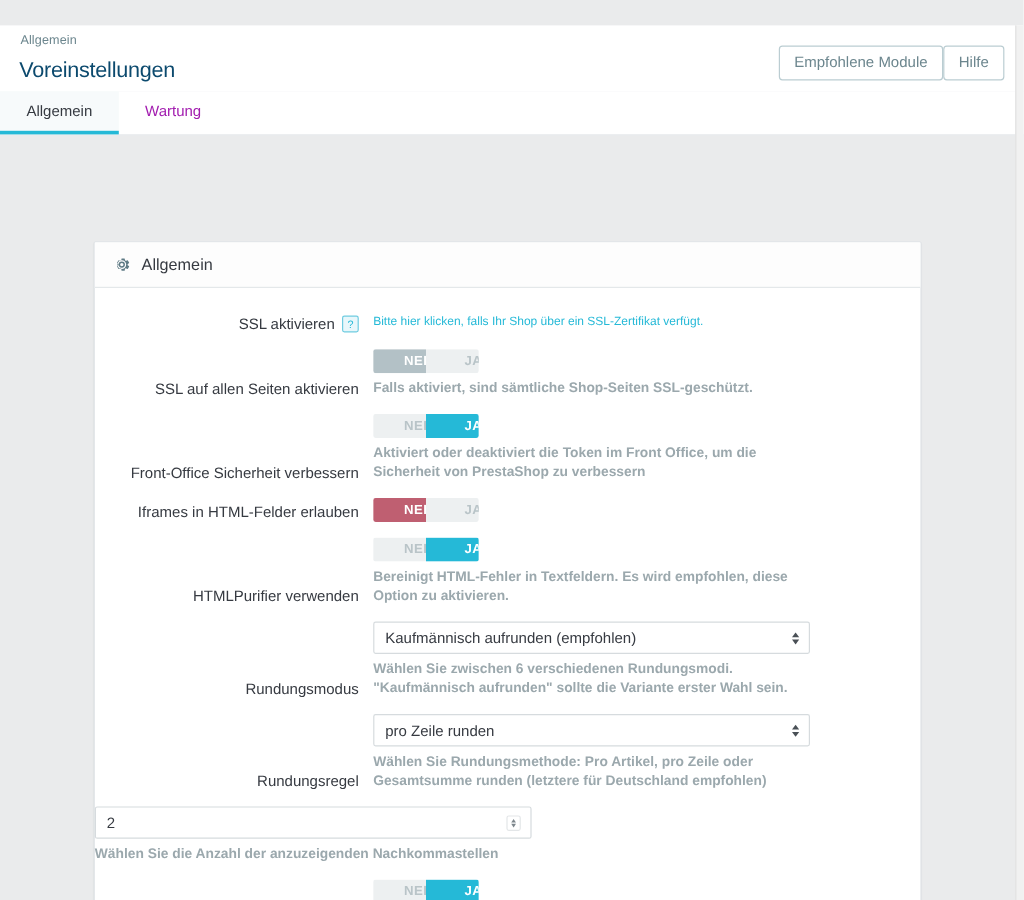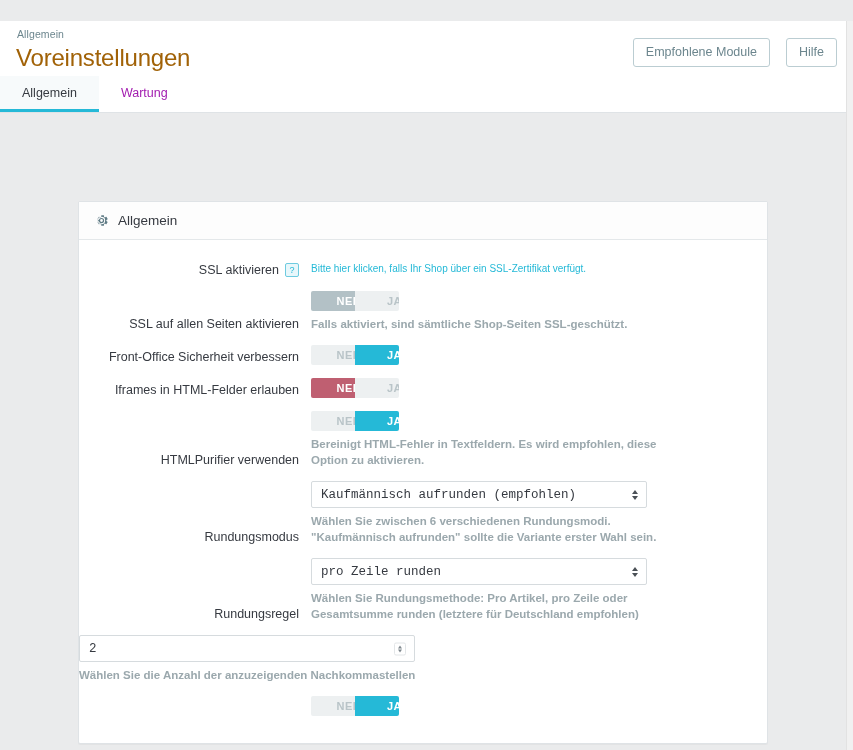--- a/index.html
+++ b/index.html
@@ -27,33 +27,33 @@
     box-sizing: border-box;
   }
   .breadcrumb {
     font-size: 10.5px;
     color: #6c868e;
     line-height: 14px;
     padding-left: 1px;
     letter-spacing: 0.1px;
   }
   .page-title {
-    font-size: 24px;
+    font-size: 18px;
     font-weight: 400;
-    color: #a16207;
+    color: #0c4a6e;
     margin: 0;
     line-height: 34px;
     letter-spacing: -0.2px;
   }
   .header-actions {
     position: absolute;
     right: 16px;
     top: 17px;
     display: flex;
-    gap: 16px;
+    gap: 0;
   }
   .hbtn {
     background: #ffffff;
     border: 1px solid #bbcdd2;
     border-radius: 3px;
     color: #6c868e;
     font-size: 12.5px;
     font-family: inherit;
     padding: 6px 12px 7px 12px;
     line-height: 14px;
@@ -211,33 +211,32 @@
     color: #9ba8ad;
     line-height: 16px;
     margin-top: 5px;
     max-width: 364px;
     font-weight: bold;
   }
 
   
   .select-box, .number-box {
     position: relative;
-    width: 336px;
+    width: 364px;
     height: 27px;
     border: 1px solid #d6dbde;
     border-radius: 2px;
     background: #ffffff;
     box-sizing: border-box;
     display: flex;
     align-items: center;
     padding: 0 9px;
     font-size: 12.5px;
     color: #363a41;
     cursor: pointer;
-    font-family: Liberation Mono, monospace;
   }
   .number-box { cursor: text; }
   .sel-arrows, .num-arrows {
     position: absolute;
     right: 8px;
     top: 50%;
     transform: translateY(-50%);
     display: flex;
     flex-direction: column;
     align-items: center;
@@ -343,20 +342,21 @@
 
         <div class="form-row">
           <div class="form-label">
             <span>Front-Office Sicherheit verbessern</span>
           </div>
           <div class="form-control">
             <div class="switch">
               <span>NEIN</span>
               <span class="on-yes">JA</span>
             </div>
+            <div class="help-text">Aktiviert oder deaktiviert die Token im Front Office, um die Sicherheit von PrestaShop zu verbessern</div>
           </div>
         </div>
 
         <div class="form-row">
           <div class="form-label">
             <span>Iframes in HTML-Felder erlauben</span>
           </div>
           <div class="form-control">
             <div class="switch">
               <span class="on-no-red">NEIN</span>

